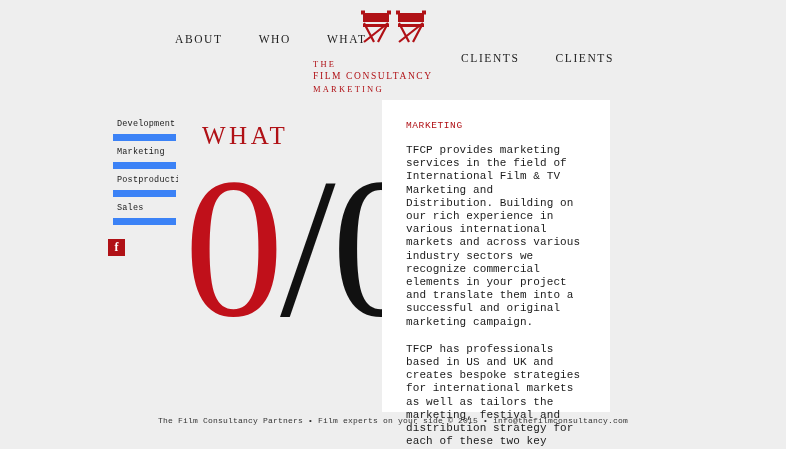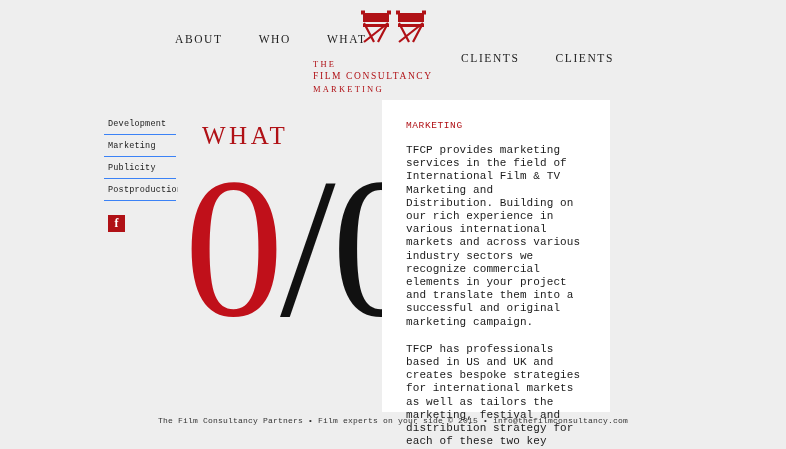--- a/index.html
+++ b/index.html
@@ -107,23 +107,24 @@
     left: 104px;
     top: 17px;
     width: 72px;
   }
   .side-item {
     font-family: "Liberation Mono", monospace;
     font-size: 8.5px;
     color: #1a1a1a;
     letter-spacing: 0.2px;
     padding: 6px 0 5px 4px;
-    border-bottom: 1px solid #3b82f6;
+    border-bottom: 7px solid #3b82f6;
     cursor: pointer;
     white-space: nowrap;
+    margin-left: 9px;
   }
   .side-item:first-child { padding-top: 2px; }
 
   .social {
     margin-top: 14px;
     margin-left: 4px;
     width: 17px;
     height: 17px;
     background: #b01116;
     color: #ffffff;
@@ -251,22 +252,22 @@
     <a class="nav-item">CLIENTS</a>
   </div>
 
 </div>
 
 <div class="content-wrap">
 
   <div class="sidebar">
     <div class="side-item">Development</div>
     <div class="side-item">Marketing</div>
-    <div class="side-item">Publicity</div>
     <div class="side-item">Postproduction</div>
+    <div class="side-item">Sales</div>
     <div class="social">f</div>
   </div>
 
   <div class="panel">
 
     <div class="panel-left">
       <div class="what-title">WHAT</div>
       <div class="big-pct">
         <span class="red">0</span><span class="black">/00</span>
       </div>

